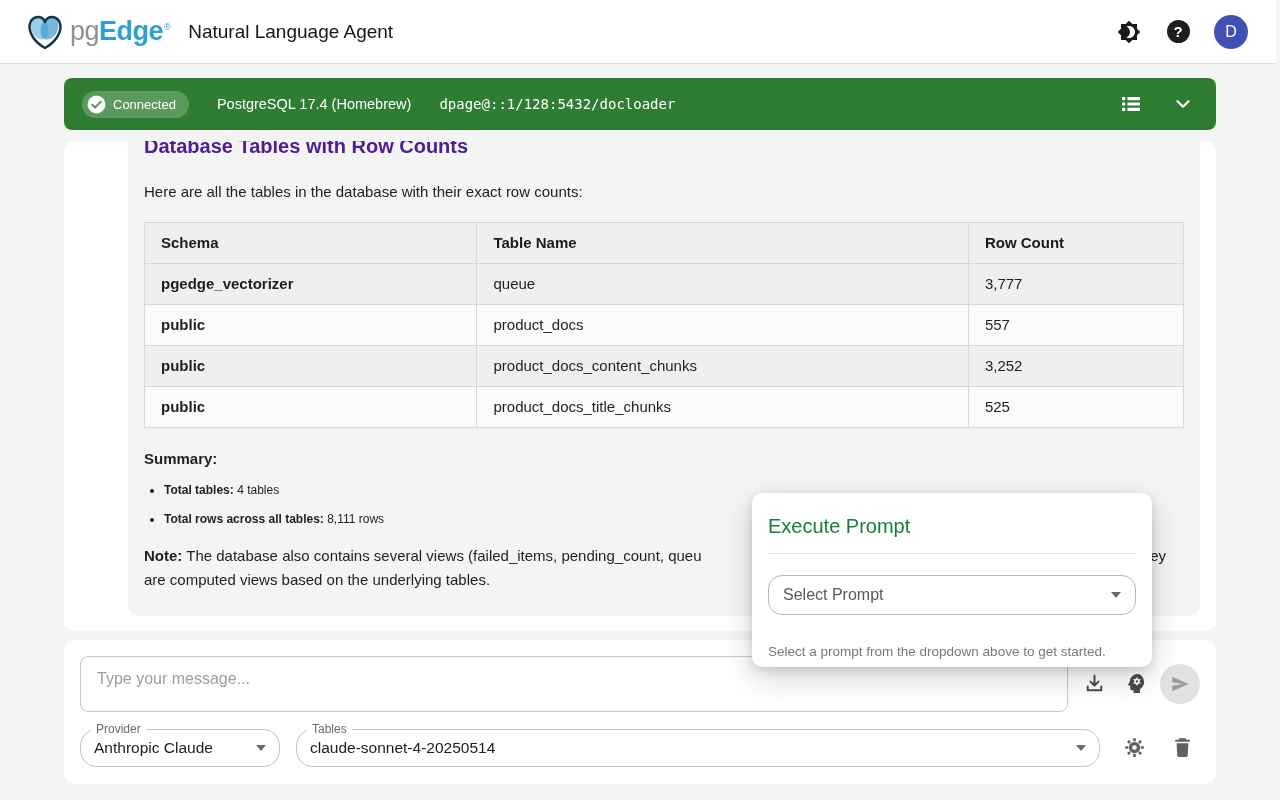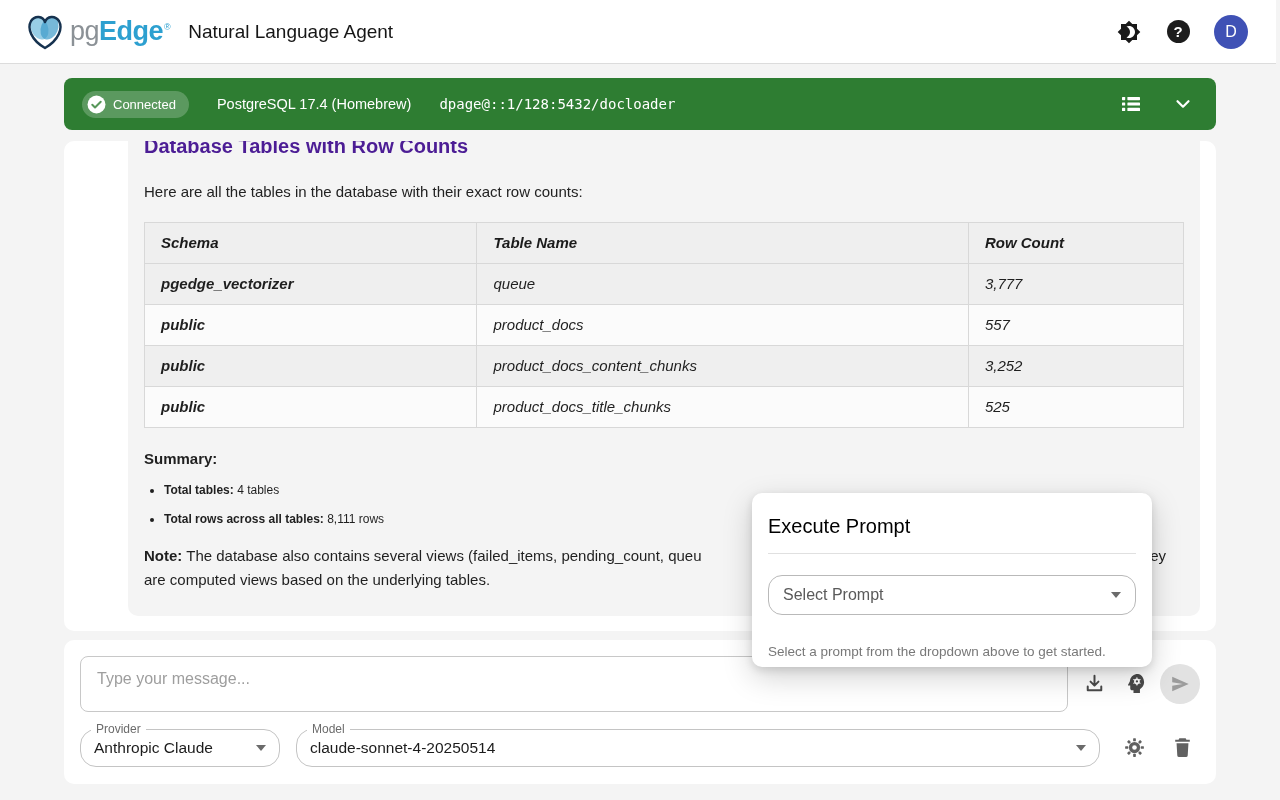--- a/index.html
+++ b/index.html
@@ -55,21 +55,21 @@
     background:#ffffff; border-radius:10px; overflow:hidden;
   }
   .msg-bubble {
     margin:-30px 16px 0 64px; background:#f4f4f4; border-radius:10px;
     padding:22px 16px 24px 16px;
   }
   .msg-heading { margin:0; font-size:20px; line-height:26px; font-weight:700; color:#4c1d95; }
   .msg-intro { margin:22px 0 0 0; font-size:15px; line-height:21px; color:#222; }
 
   table.db-table { border-collapse:collapse; width:100%; margin-top:20px; font-size:15px; }
-  .db-table th, .db-table td { border:1px solid #d8d8d8; padding:10px 16px; text-align:left; line-height:20px;font-style:italic; }
+  .db-table th, .db-table td { border:1px solid #d8d8d8; padding:10px 16px; text-align:left; line-height:20px; }
   .db-table th { font-weight:700; background:#efefef; color:#1b1b1b; }
   .db-table tbody tr:nth-child(odd) { background:#efefef; }
   .db-table tbody tr:nth-child(even) { background:#fbfbfb; }
   .db-table td:first-child { font-weight:700; }
   .db-table col.c1 { width:32%; } .db-table col.c2 { width:47.3%; } .db-table col.c3 { width:20.7%; }
 
   .msg-summary { margin:20px 0 0 0; font-size:15px; line-height:21px; font-weight:700; }
   .msg-bullets { margin:11px 0 0 0; padding-left:20px; font-size:12px; line-height:21px; }
   .msg-bullets li + li { margin-top:8px; }
   .b-label { font-weight:700; }
@@ -77,21 +77,21 @@
   .note-line1 { display:flex; }
   .note-right { margin-right:18px; }
   .note-spacer { flex:1; }
 
   
   .exec-panel {
     position:absolute; left:752px; top:493px; width:400px; height:174px;
     background:#ffffff; border-radius:10px; z-index:10;
     box-shadow:0 10px 30px rgba(0,0,0,0.18), 0 3px 8px rgba(0,0,0,0.12);
   }
-  .exec-title { margin:0; padding:20px 16px 14px 16px; font-size:20px; line-height:26px; font-weight:400; color:#000000; }
+  .exec-title { margin:0; padding:20px 16px 14px 16px; font-size:20px; line-height:26px; font-weight:400; color:#15803d; }
   .exec-divider { border:none; border-top:1px solid #e0e0e0; margin:0 16px; }
   .exec-select {
     margin:21px 16px 0 16px; height:40px; border:1px solid #b9b9b9; border-radius:14px;
     display:flex; align-items:center; padding:0 14px; cursor:pointer; background:#fff;
   }
   .exec-select-text { font-size:16px; color:#5a5a5a; }
   .exec-helper { margin:28px 16px 0 16px; font-size:13.5px; line-height:18px; color:#787878; }
 
   .caret-down {
     width:0; height:0; margin-left:auto;
@@ -291,21 +291,21 @@
     </svg>
   </button>
 
   <div class="mui-select sel-provider">
     <span class="mui-label">Provider</span>
     <span class="mui-value">Anthropic Claude</span>
     <span class="caret-down"></span>
   </div>
 
   <div class="mui-select sel-model">
-    <span class="mui-label">Model</span>
+    <span class="mui-label">Tables</span>
     <span class="mui-value">claude-sonnet-4-20250514</span>
     <span class="caret-down"></span>
   </div>
 
   <button class="tool-btn btn-gear">
     <svg width="25" height="25" viewBox="0 0 24 24">
       <g fill="#616161">
         <rect x="10.7" y="3" width="2.6" height="3" rx="0.6"></rect>
         <rect x="10.7" y="3" width="2.6" height="3" rx="0.6" transform="rotate(45 12 12)"></rect>
         <rect x="10.7" y="3" width="2.6" height="3" rx="0.6" transform="rotate(90 12 12)"></rect>

